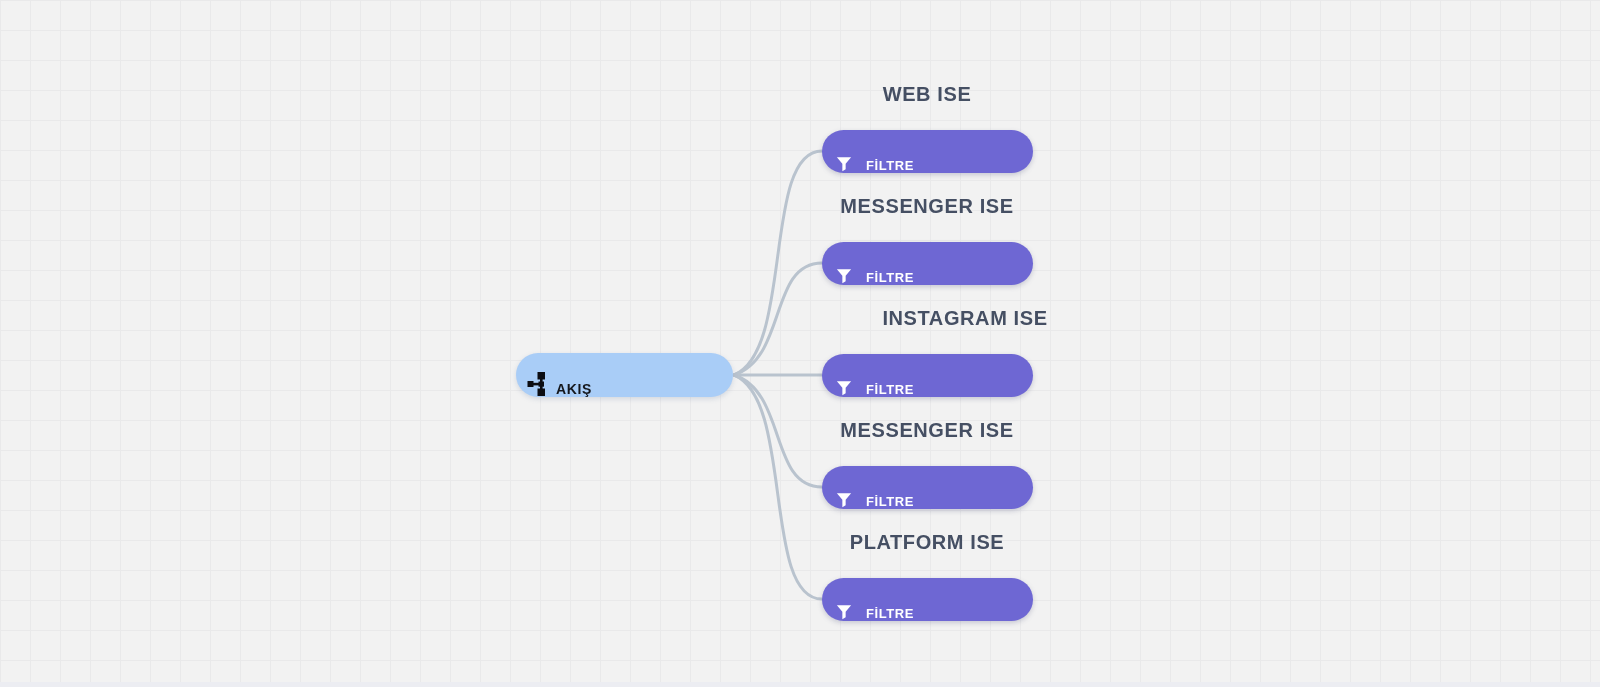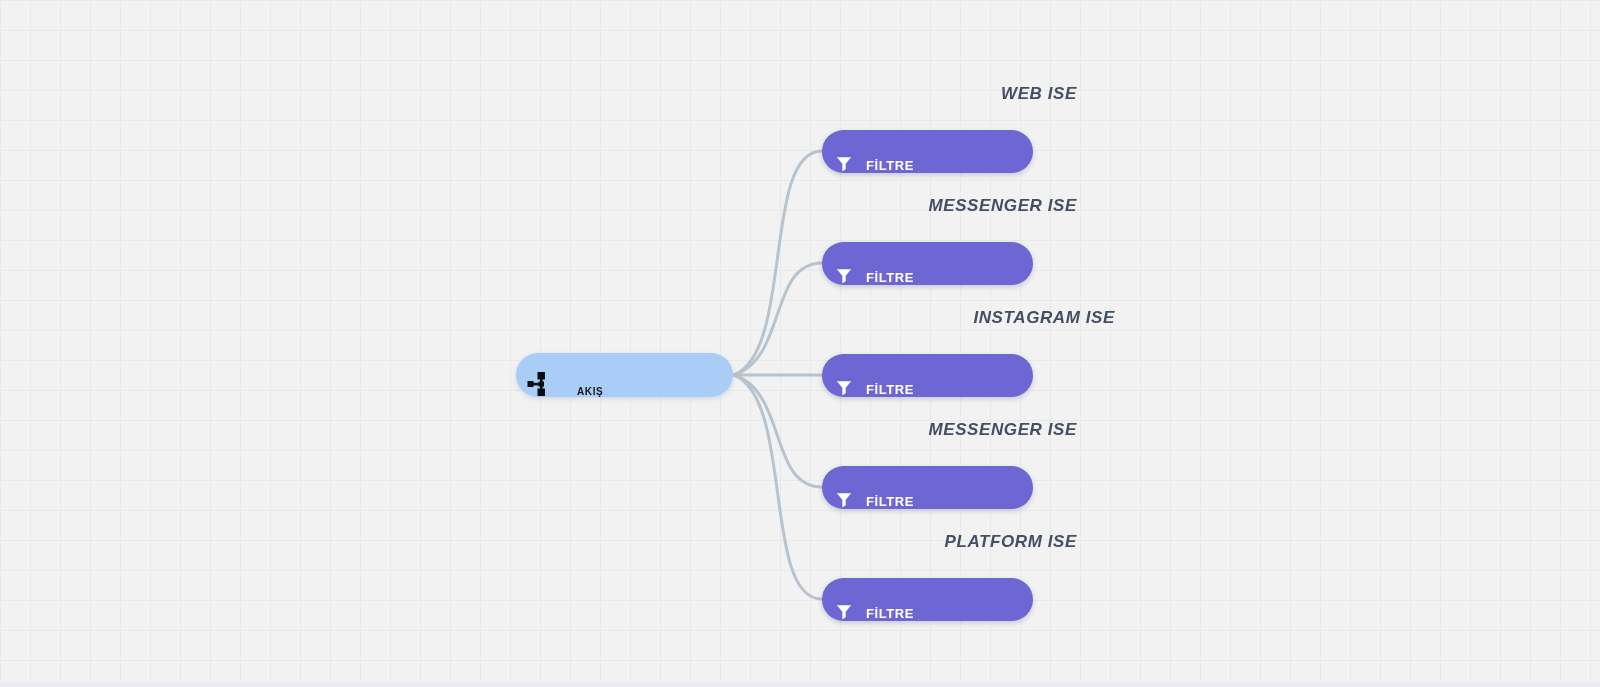--- a/index.html
+++ b/index.html
@@ -31,47 +31,46 @@
     fill: none;
     stroke: #b9c3ce;
     stroke-width: 3;
     stroke-linecap: round;
   }
   .group-label {
     position: absolute;
     width: 300px;
     height: 20px;
     line-height: 20px;
-    text-align: right;
-    font-size: 17px;
+    text-align: center;
+    font-size: 20px;
     font-weight: bold;
     letter-spacing: 0.6px;
     color: #454f63;
     user-select: none;
-    font-style: italic;
   }
   .node {
     position: absolute;
     display: flex;
     align-items: flex-end;
     border-radius: 22px;
     box-sizing: border-box;
   }
   .node-root {
     left: 516px;
     top: 353px;
     width: 217px;
     height: 44px;
     background: #a9cdf7;
     padding-left: 11px;
     box-shadow: 0 2px 5px rgba(120, 140, 170, 0.25);
   }
   .node-root .node-text {
-    margin-left: 29px;
-    font-size: 10px;
+    margin-left: 8px;
+    font-size: 14px;
     font-weight: bold;
     letter-spacing: 0.6px;
     color: #15171c;
   }
   .node-filter {
     left: 822px;
     width: 211px;
     height: 43px;
     background: #6e67d3;
     padding-left: 13px;

